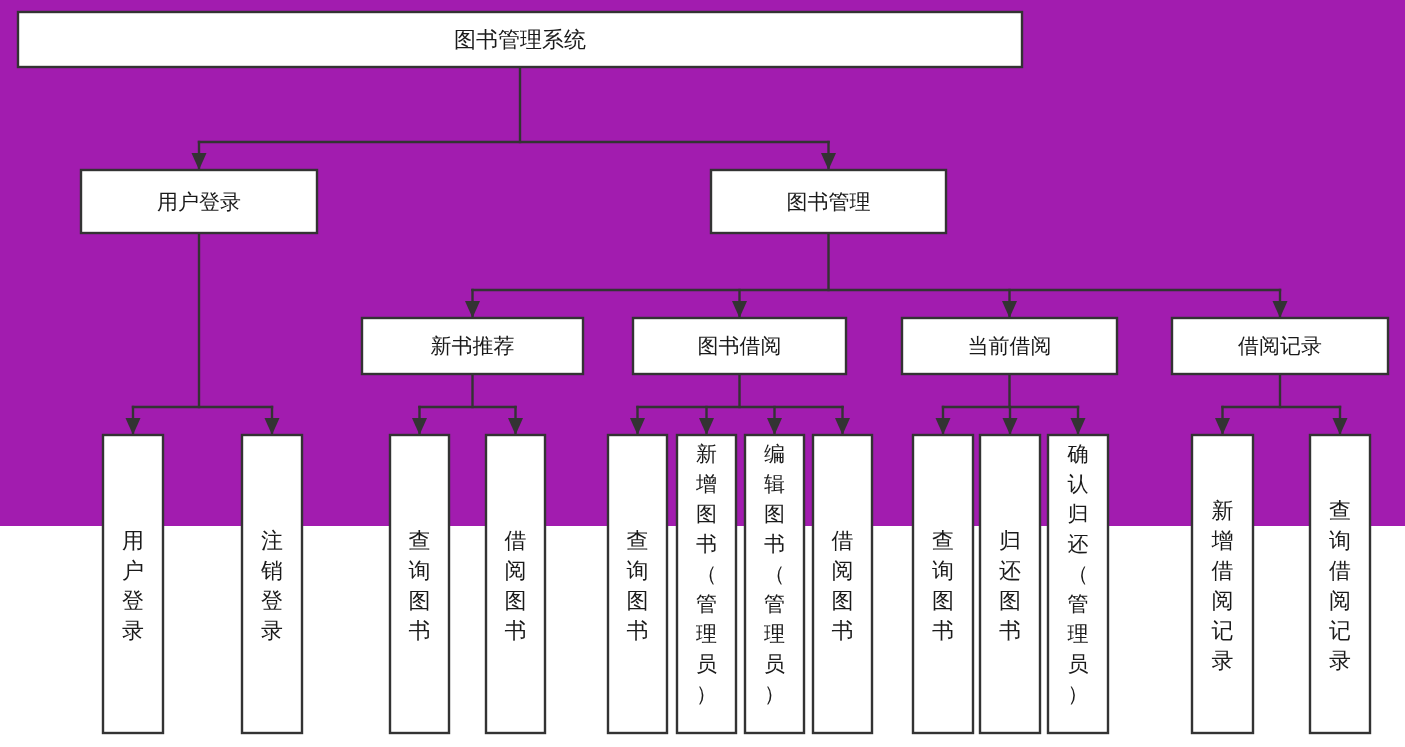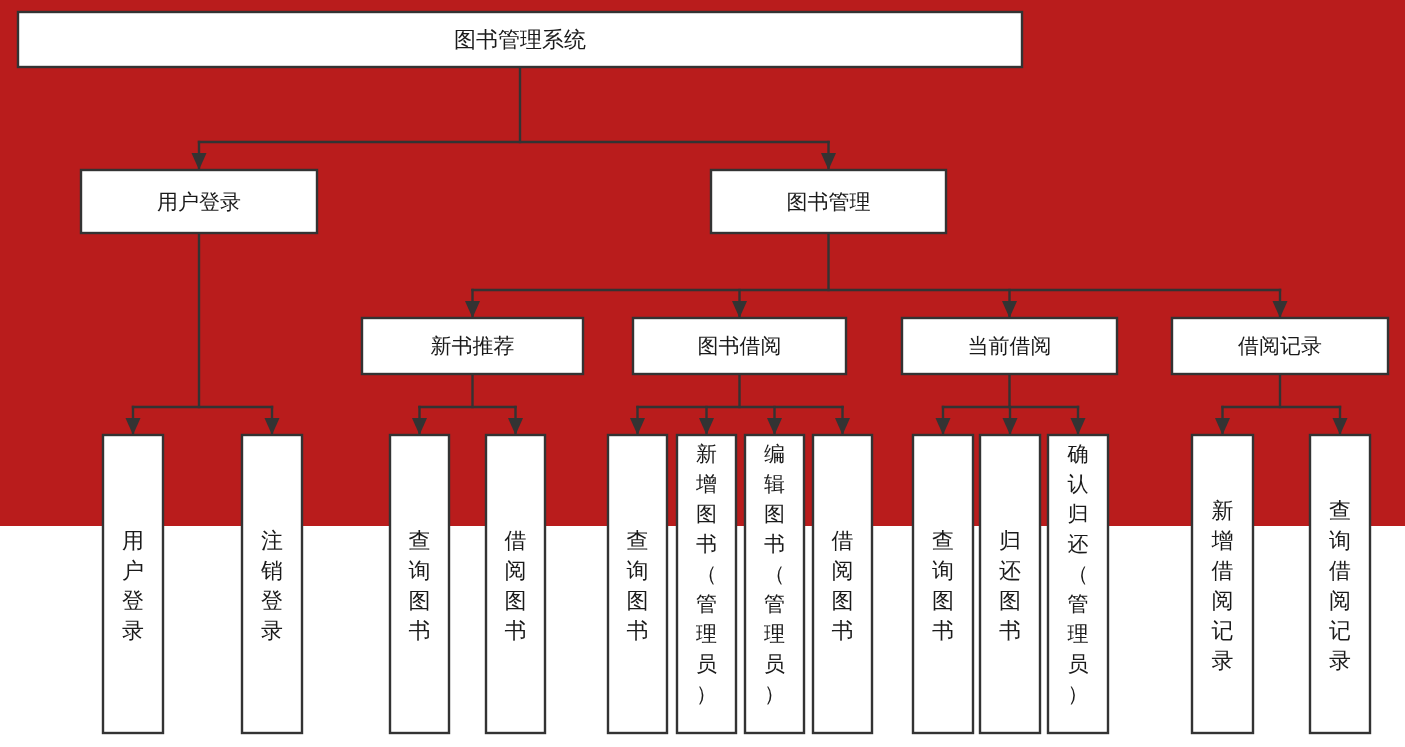--- a/index.html
+++ b/index.html
@@ -10,21 +10,21 @@
   body {
     width: 1405px;
     height: 747px;
     font-family: "DejaVu Sans", "Liberation Sans", sans-serif;
     overflow: hidden;
   }
   #diagram-root {
     position: relative;
     width: 1405px;
     height: 526px;
-    background: #b91c1c;
+    background: #a21caf;
   }
   svg.flow {
     position: absolute;
     left: 0;
     top: 0;
     width: 1405px;
     height: 747px;
   }
   .node-box {
     fill: #ffffff;

